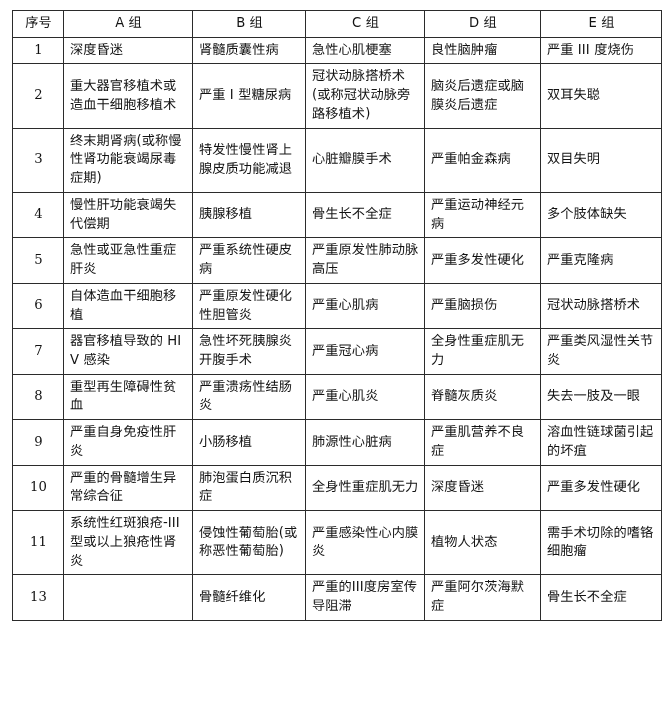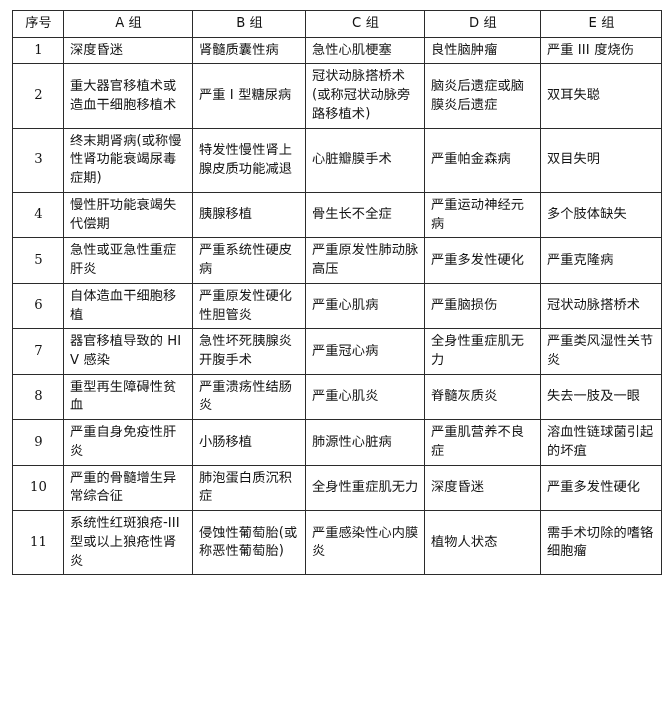--- a/index.html
+++ b/index.html
@@ -174,15 +174,23 @@
           <td class="body-cell">严重多发性硬化</td>
         </tr>
         <tr>
           <td class="idx-cell">11</td>
           <td class="body-cell">系统性红斑狼疮-III 型或以上狼疮性肾炎</td>
           <td class="body-cell">侵蚀性葡萄胎(或称恶性葡萄胎)</td>
           <td class="body-cell">严重感染性心内膜炎</td>
           <td class="body-cell">植物人状态</td>
           <td class="body-cell">需手术切除的嗜铬细胞瘤</td>
         </tr>
+        <tr>
+          <td class="idx-cell">13</td>
+          <td class="body-cell empty-cell"></td>
+          <td class="body-cell">骨髓纤维化</td>
+          <td class="body-cell">严重的III度房室传导阻滞</td>
+          <td class="body-cell">严重阿尔茨海默症</td>
+          <td class="body-cell">骨生长不全症</td>
+        </tr>
       </tbody>
   </table>
 </div>
 
 </body></html>

